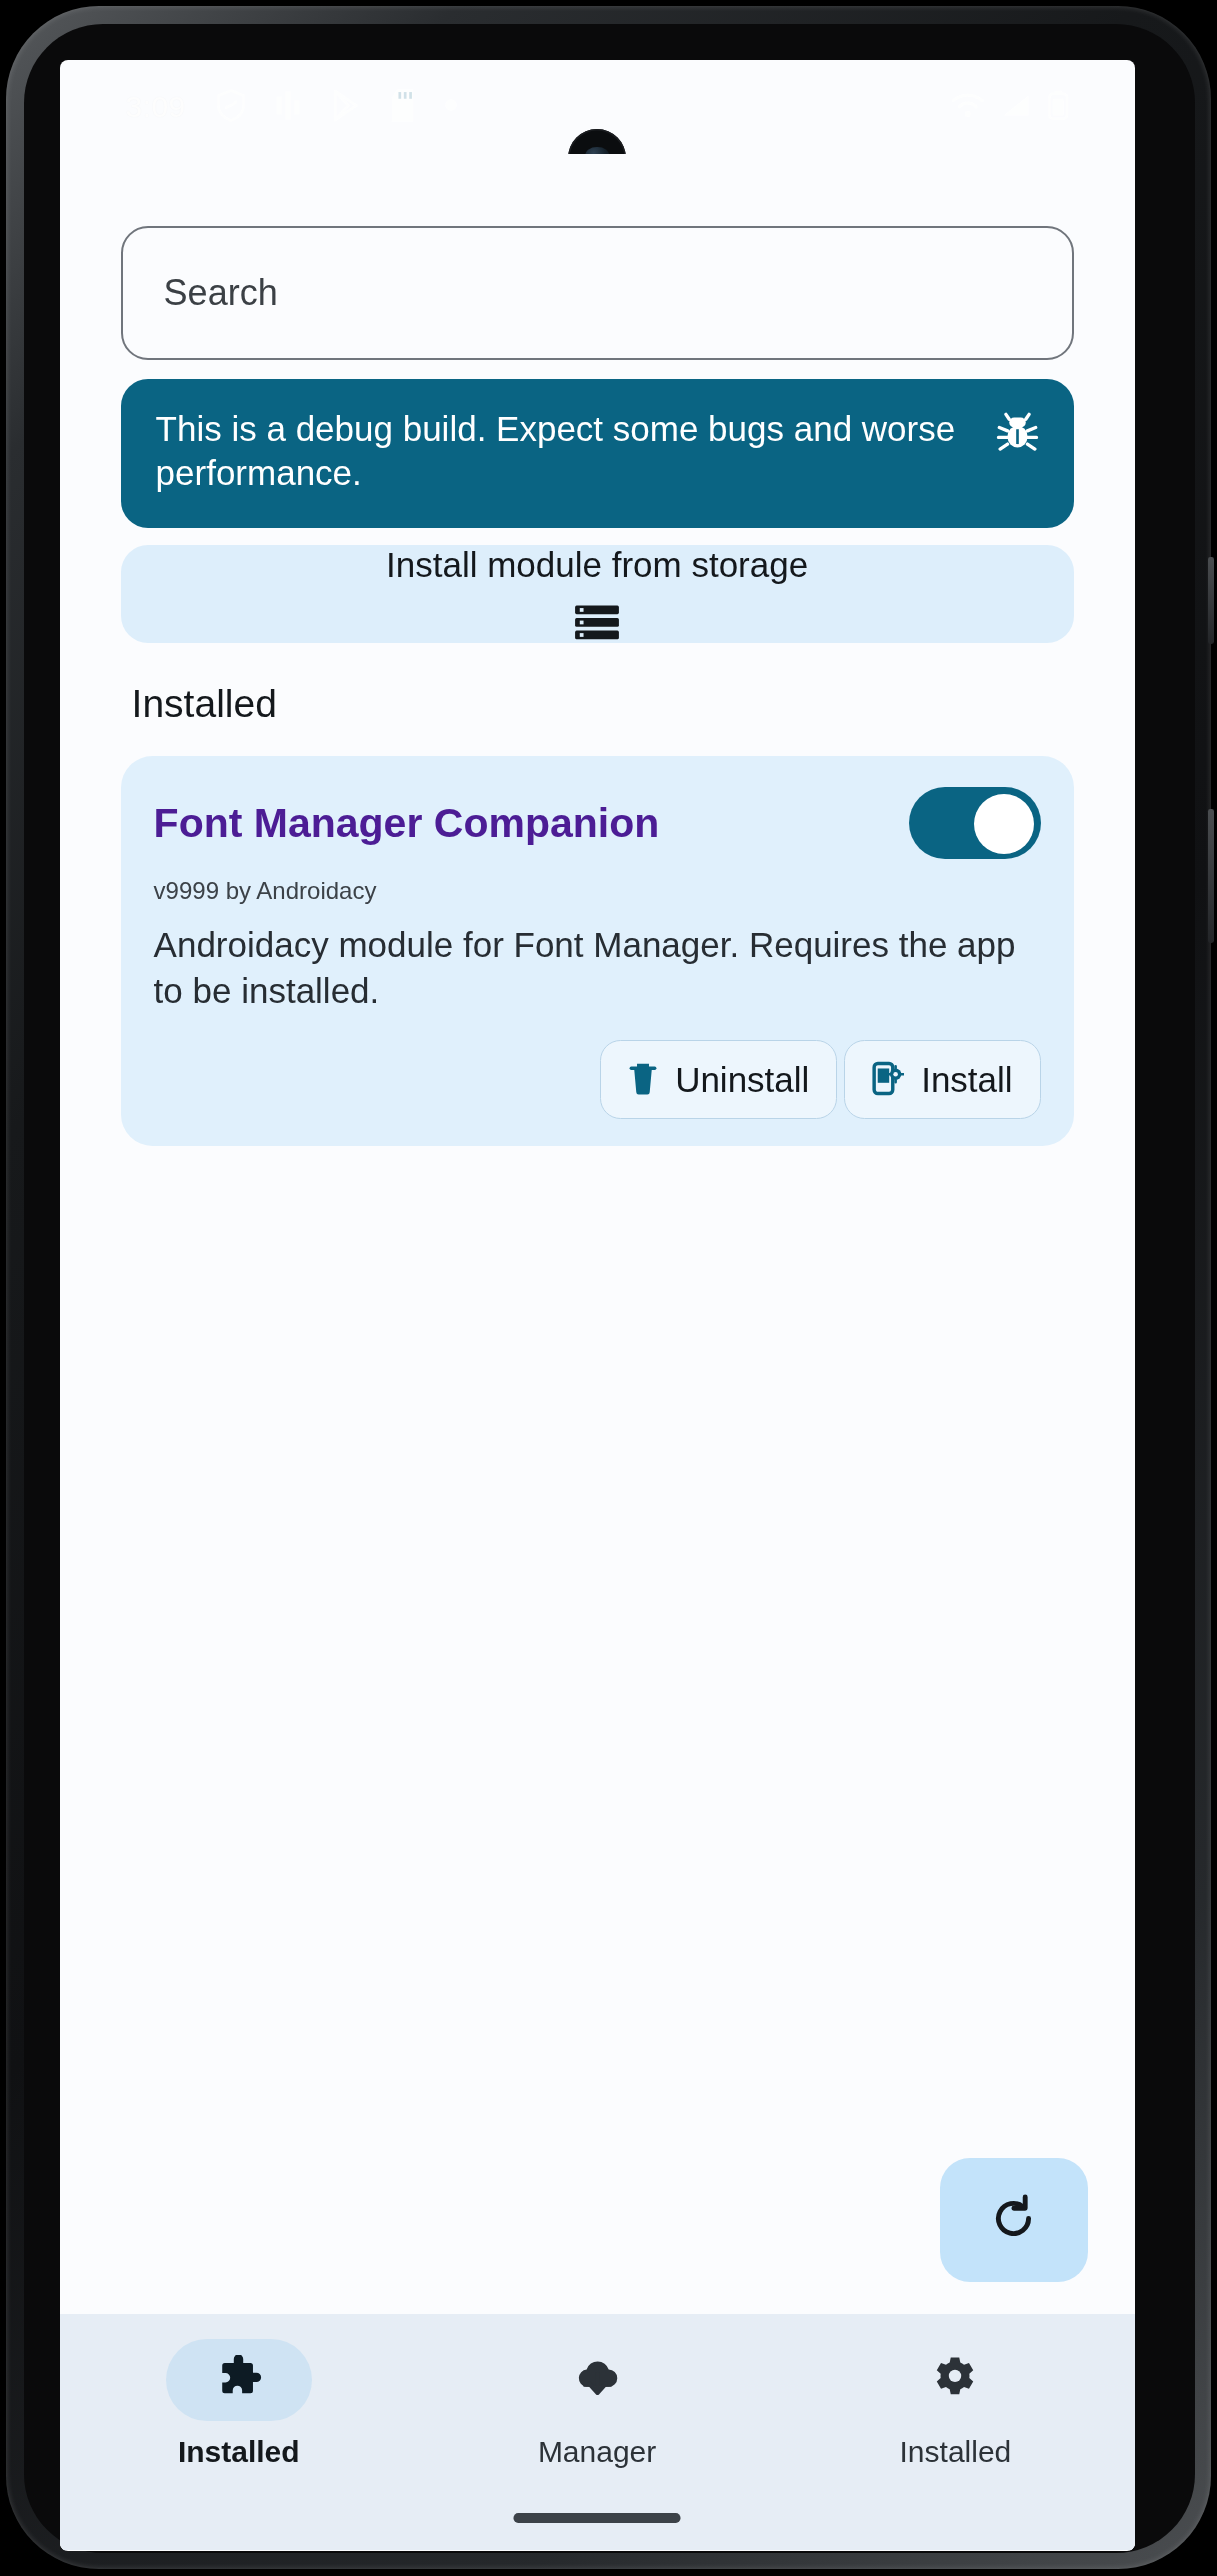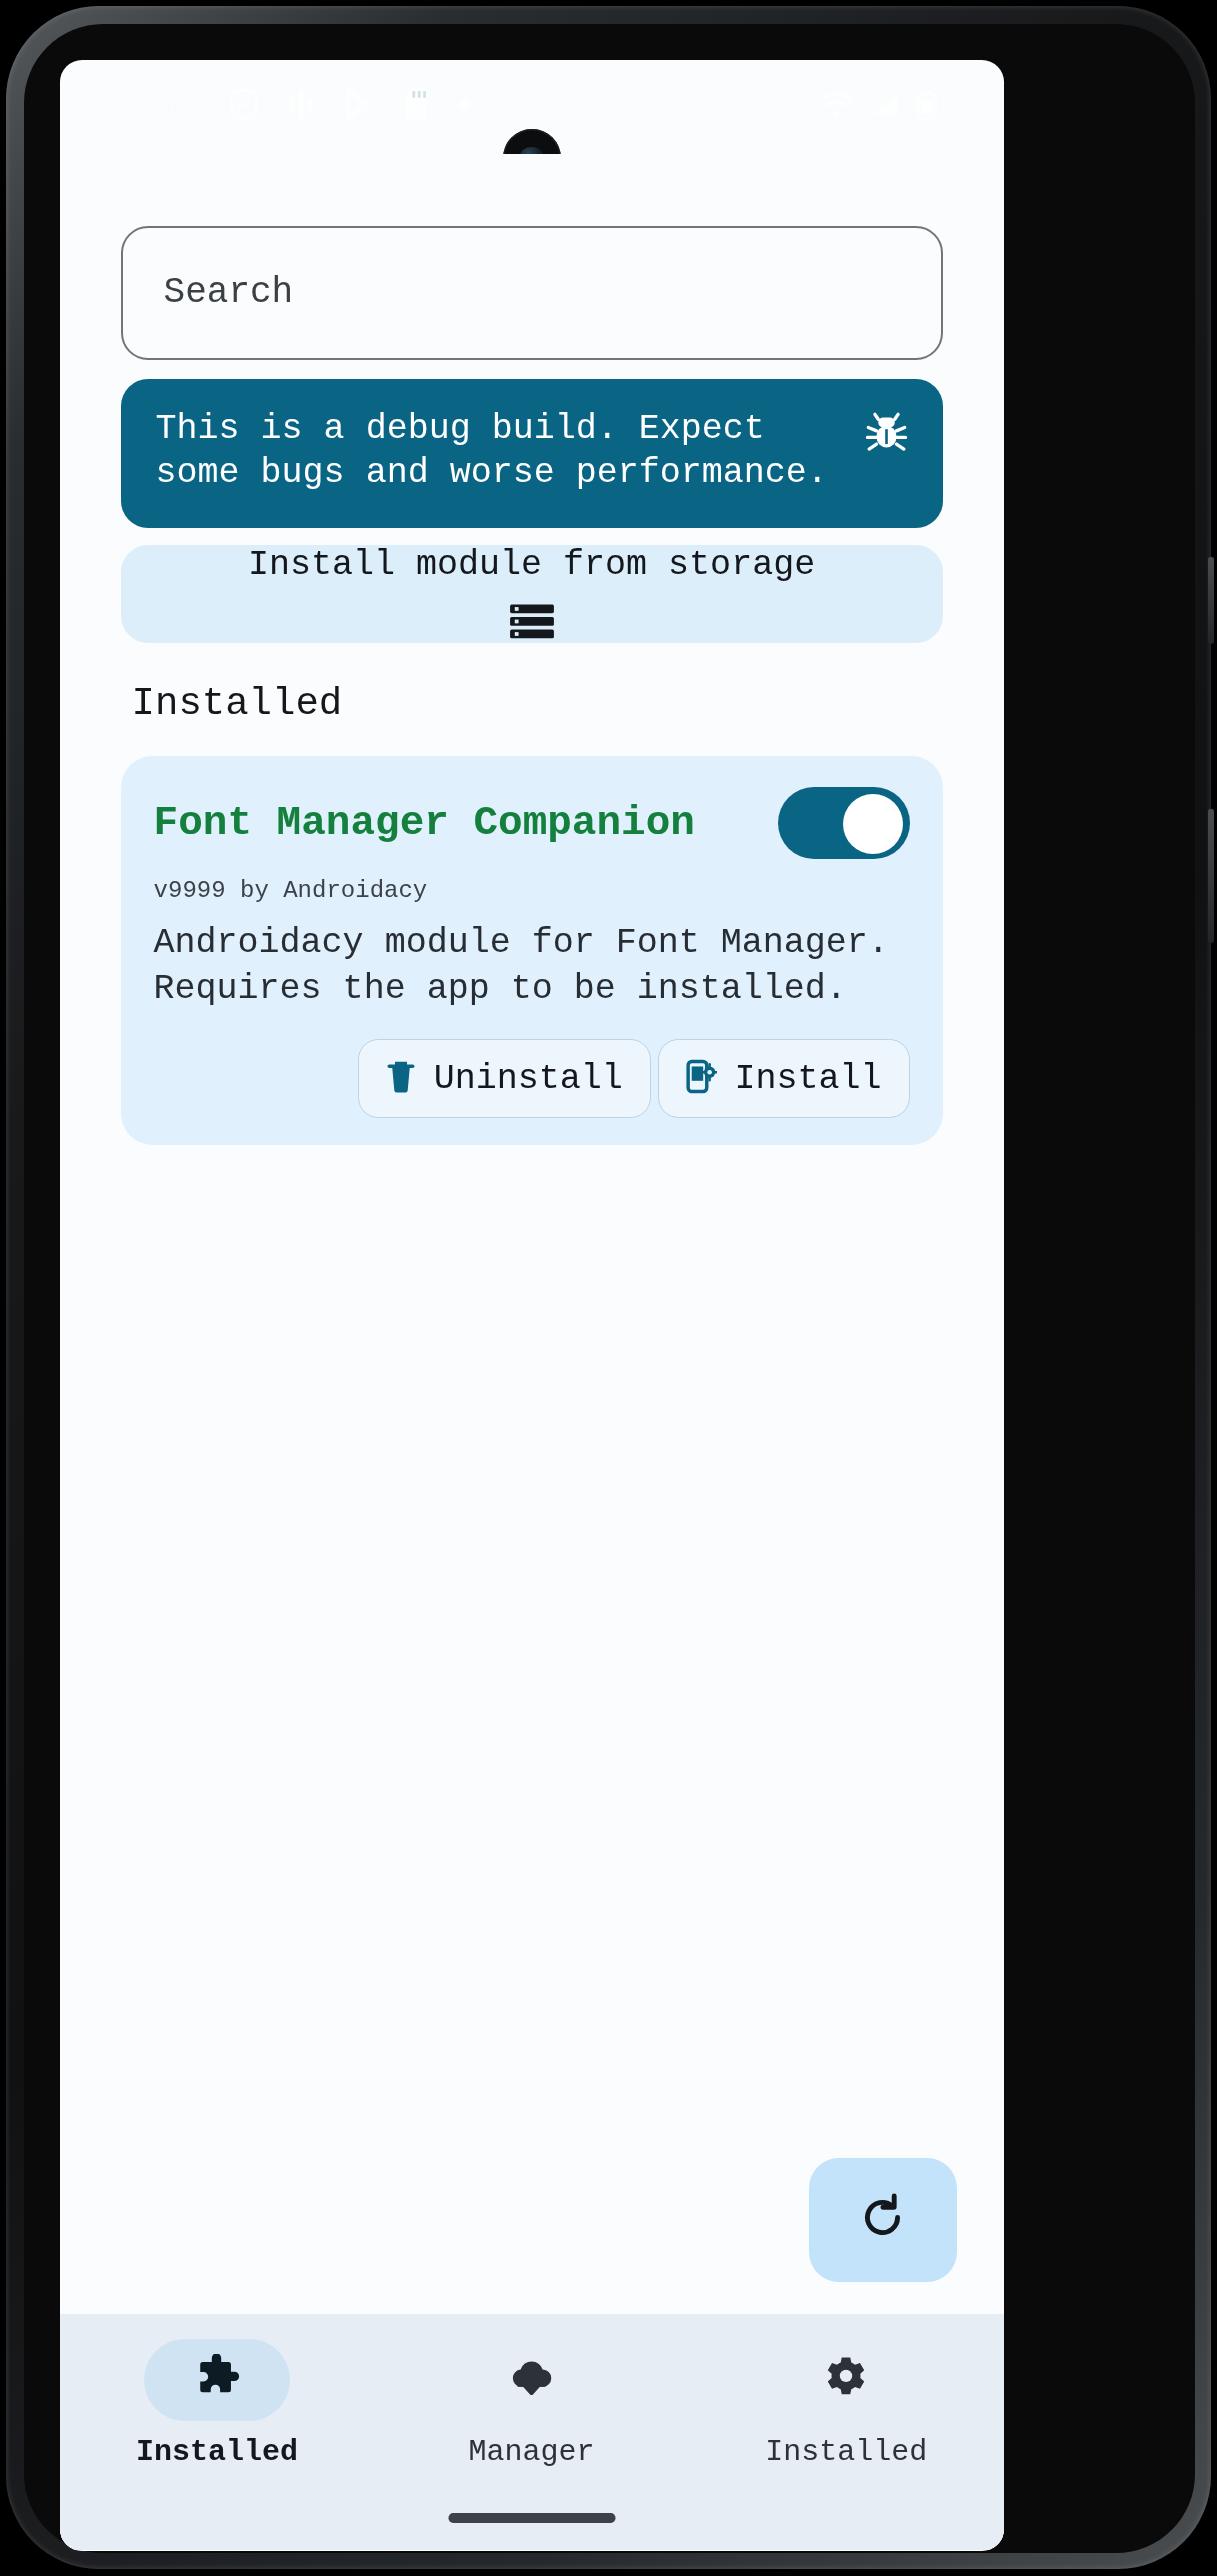--- a/index.html
+++ b/index.html
@@ -43,26 +43,25 @@
     background: linear-gradient(180deg,#4a4d50,#232528);
   }
   .btn-power { top: 803px; height: 134px; }
   .btn-voldn { top: 551px; height: 87px; }
 
   
   .screen {
     position: absolute;
     left: 36px;
     top: 36px;
-    width: 944px;
+    width: 1075px;
     height: 2491px;
-    border-radius: 22px;
+    border-radius: 8px;
     background: #fbfcfe;
     overflow: hidden;
-    font-family: Liberation Mono, monospace;
   }
 
   
   .statusbar {
     position: absolute;
     left: 0; top: 0;
     width: 100%;
     height: 94px;
     display: flex;
     align-items: center;
@@ -196,21 +195,21 @@
     box-sizing: border-box;
   }
   .module-head {
     display: flex;
     align-items: center;
   }
   .module-title {
     flex: 1;
     font-size: 41px;
     font-weight: bold;
-    color: #15803d;
+    color: #4c1d95;
   }
   
   .toggle {
     width: 132px;
     height: 72px;
     border-radius: 36px;
     background: #0a6483;
     position: relative;
     flex: 0 0 auto;
   }

